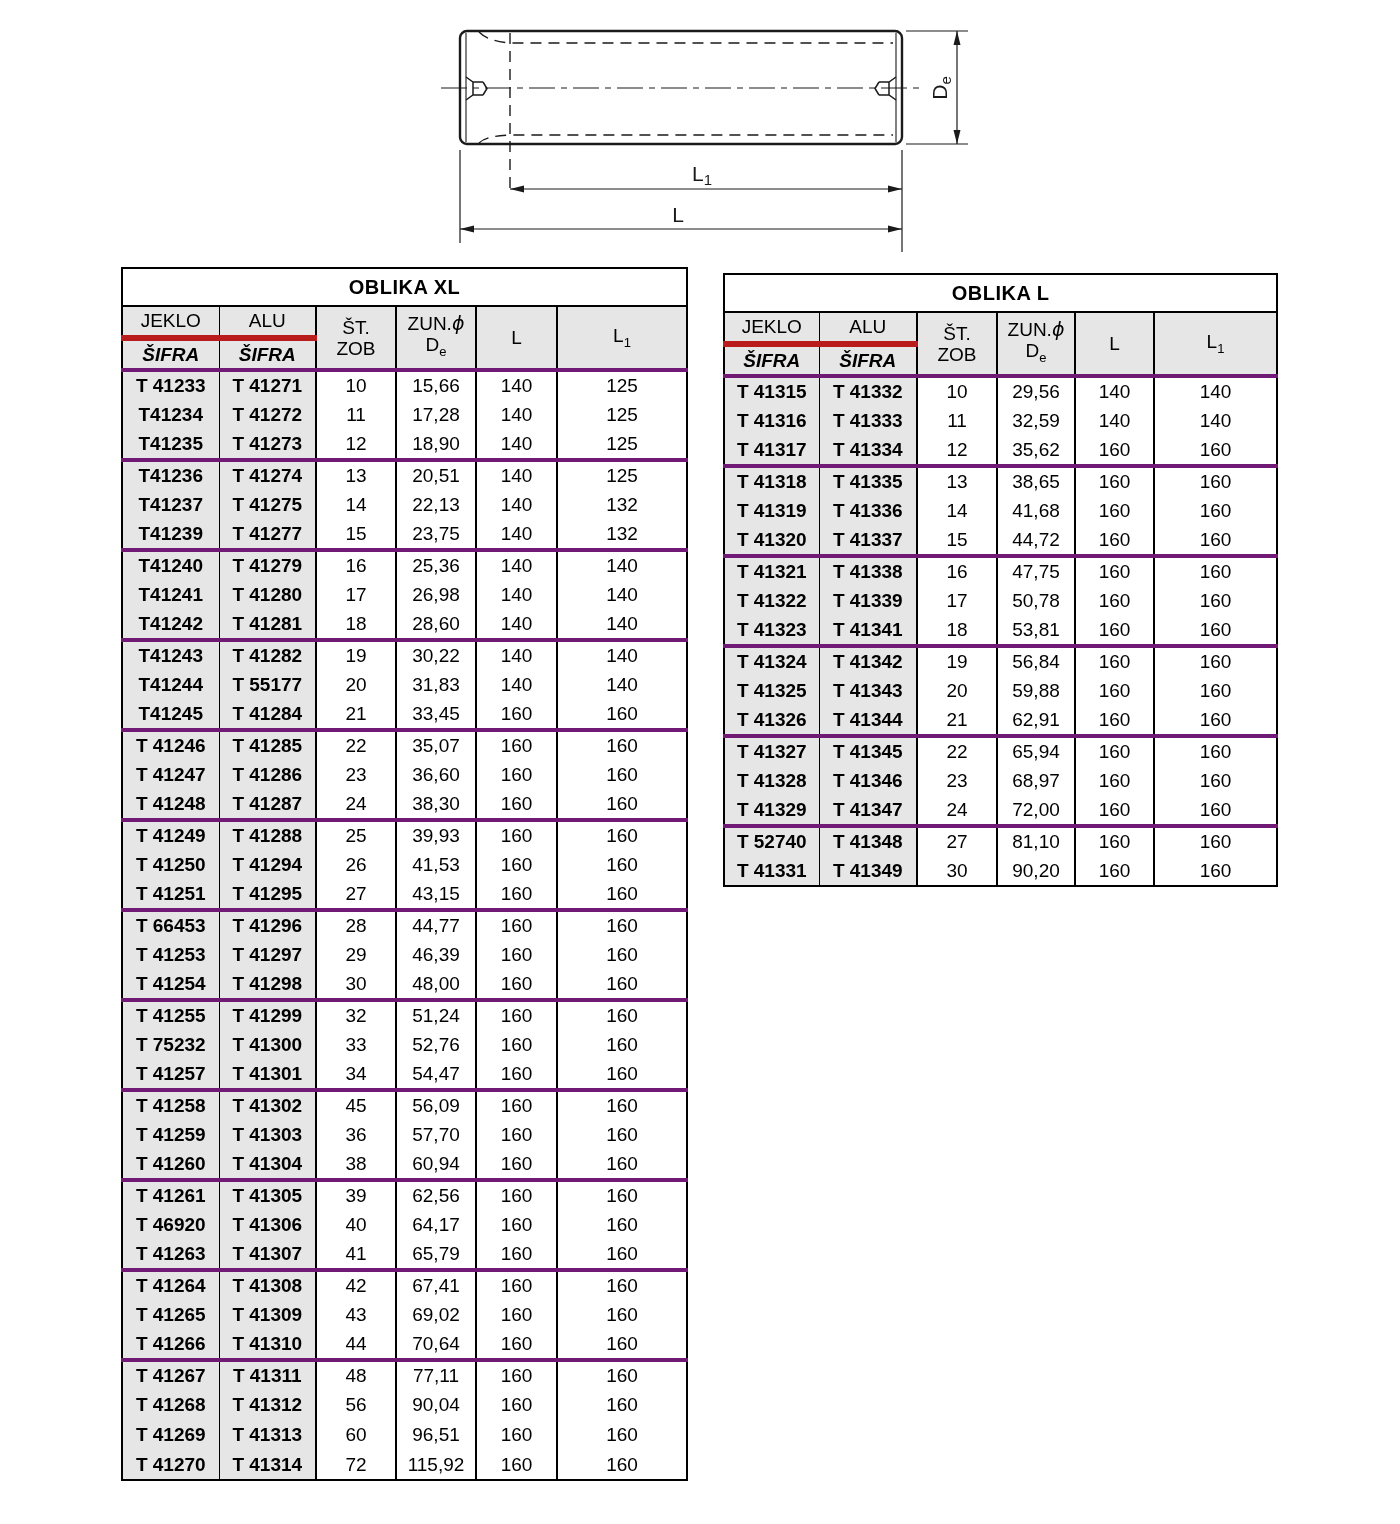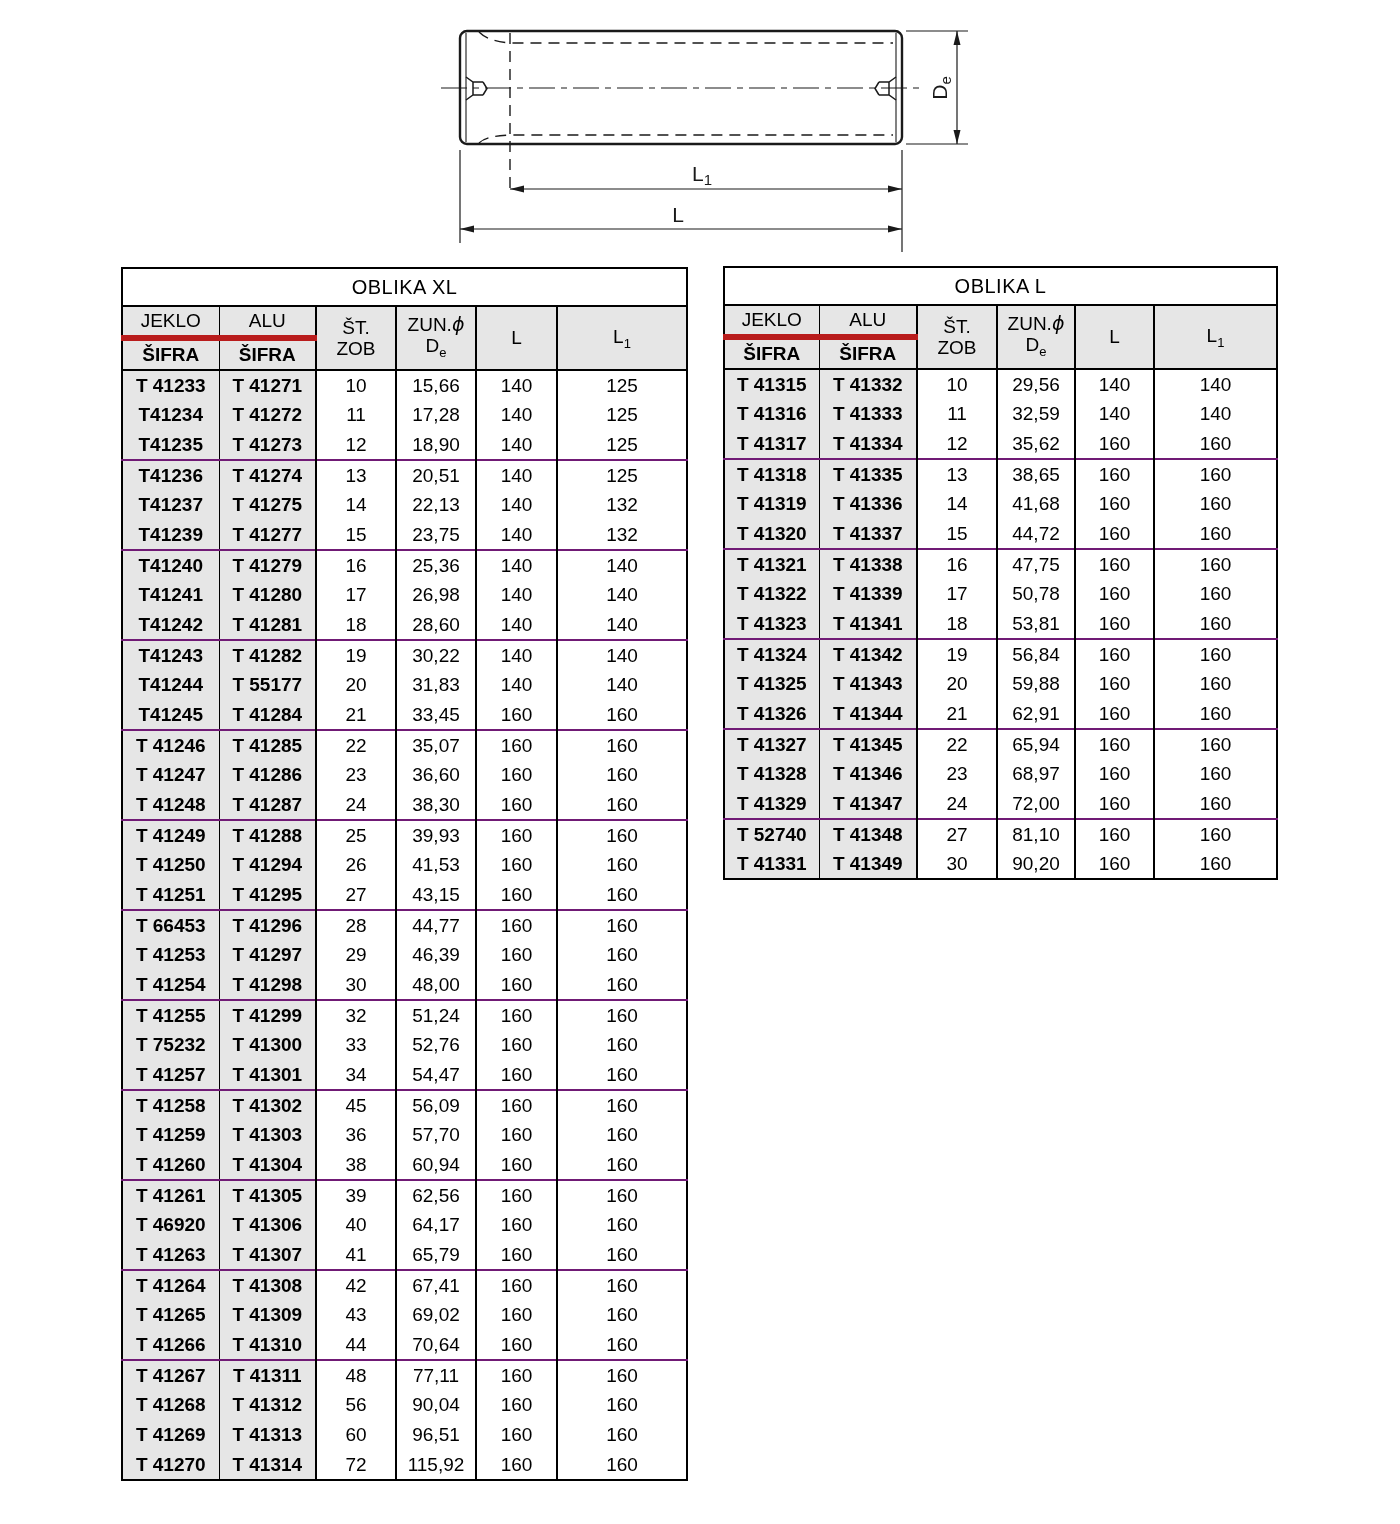--- a/index.html
+++ b/index.html
@@ -4,35 +4,35 @@
 <style>
   html,body{margin:0;padding:0;background:#fff;}
   #page{position:relative;width:1400px;height:1524px;background:#fff;overflow:hidden;
         font-family:"Liberation Sans",sans-serif;color:#000;}
   .drw{position:absolute;left:0;top:0;}
 
   table.tbl{position:absolute;border-collapse:collapse;table-layout:fixed;background:#fff;
             border:2px solid #000;}
   table.tbl td,table.tbl th{box-sizing:border-box;padding:0;margin:0;vertical-align:middle;}
 
-  td.title-cell{height:38px;font-weight:normal;font-size:20px;text-align:center;
+  td.title-cell{height:38px;font-weight:bold;font-size:20px;text-align:center;
                 background:#fff;border-bottom:2px solid #000;letter-spacing:.5px;}
 
   thead{border-bottom:2px solid #000;}
   th.h{background:#e6e6e6;font-weight:normal;font-size:19px;text-align:center;}
   tr.r2 th{height:32px;}
   tr.r3 th{height:32px;}
   th.underline{border-bottom:6px solid #b91c1c;}
-  th.boldhdr{font-weight:bold;}
+  th.boldhdr{font-weight:bold;font-style:italic;}
   .two{line-height:21px;}
 
   .b1{border-left:1px solid #000;}
   .b2{border-left:2px solid #000;}
 
-  tbody.group{border-top:2px solid #701a75;border-radius:32px;}
+  tbody.group{border-top:4px solid #701a75;border-radius:32px;}
   td.code{background:#e6e6e6;font-weight:bold;}
   td.code,td.num{height:30px;font-size:19px;text-align:center;}
 
   sub{font-size:13px;}
   .phi{font-style:italic;font-family:"DejaVu Sans",sans-serif;}
 </style>
 </head>
 <body>
 
 <div id="page">
@@ -428,21 +428,21 @@
           <td class="code">T 41270</td>
           <td class="code b1">T 41314</td>
           <td class="num b2">72</td>
           <td class="num b2">115,92</td>
           <td class="num b2">160</td>
           <td class="num b2">160</td>
         </tr>
       </tbody>
     </table>
 
-  <table class="tbl" style="left:723px;top:266px;width:553px;">
+  <table class="tbl" style="left:723px;top:273px;width:553px;">
     <colgroup>
       <col style="width:95px">
         <col style="width:98px">
         <col style="width:80px">
       <col style="width:78px">
         <col style="width:79px">
         <col style="width:123px">
     </colgroup>
     <thead>
       <tr class="r1">

